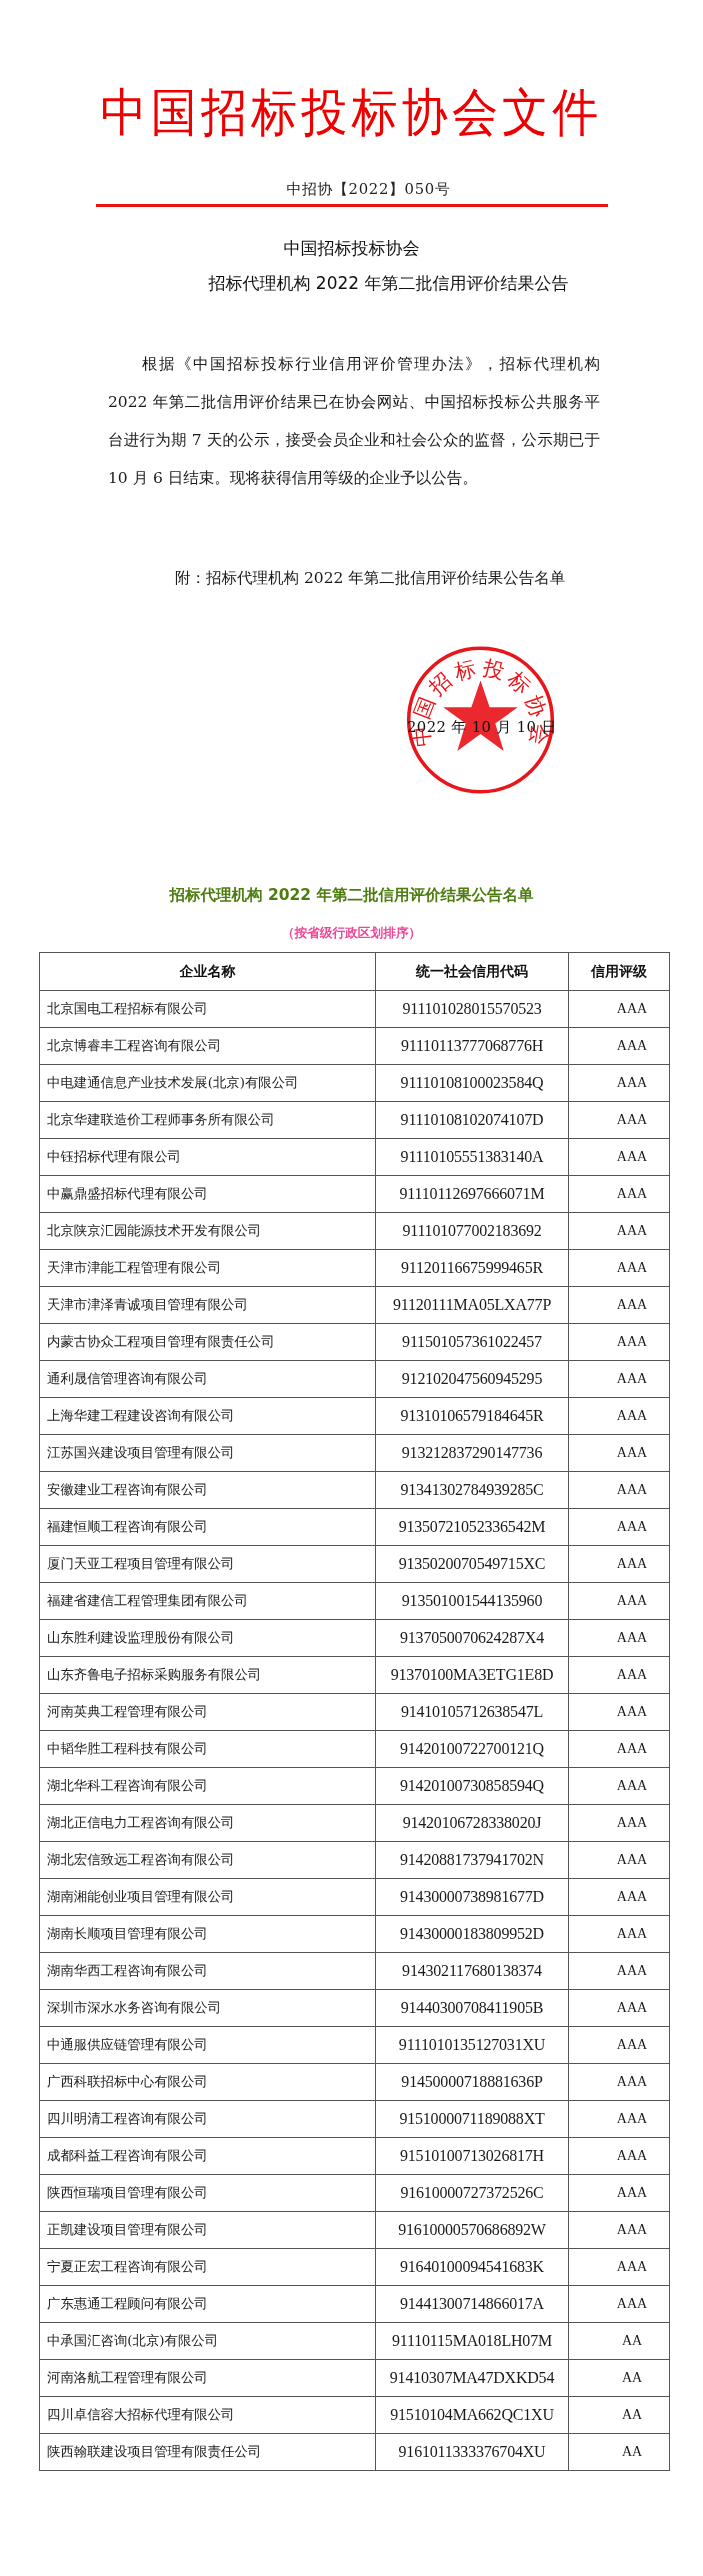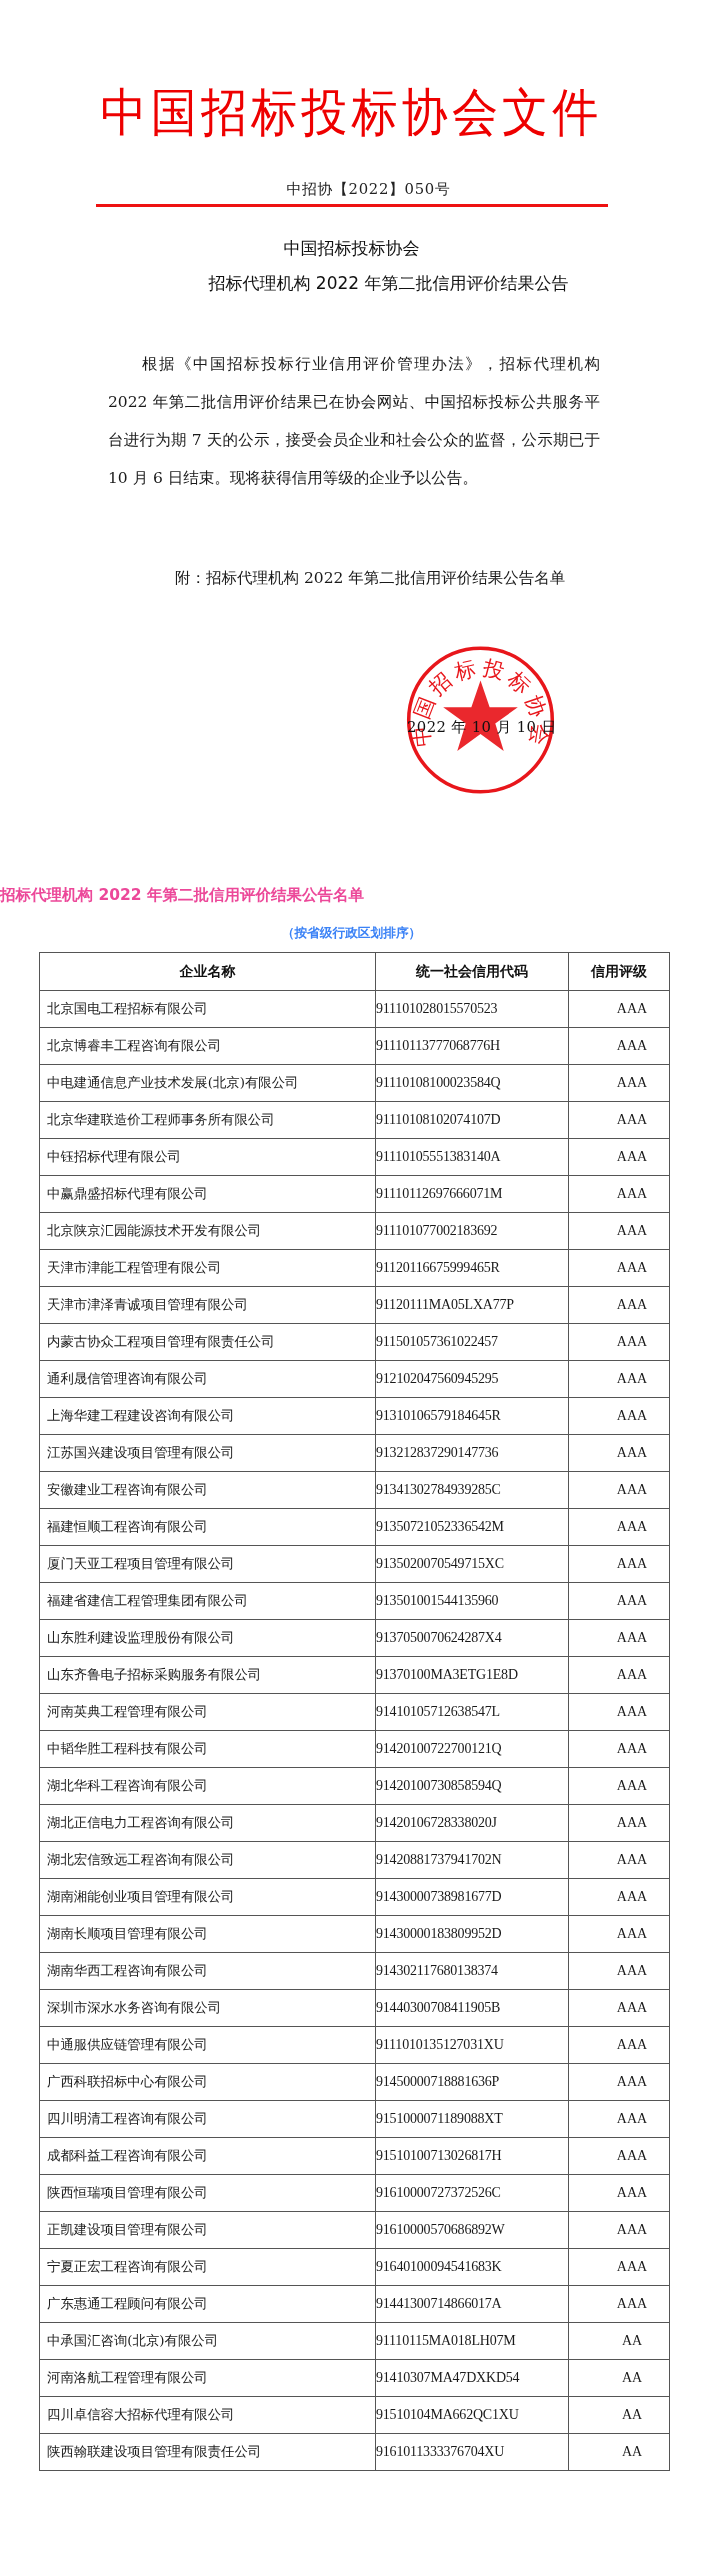--- a/index.html
+++ b/index.html
@@ -70,33 +70,33 @@
       left: 407px; top: 716px; width: 148px; height: 21px;
       font-size: 14.8px; line-height: 21px;
       color: #111;
       letter-spacing: 0.4px;
       white-space: nowrap;
     }
 
     
     .list-title {
       left: 0; width: 703px; top: 885px;
-      text-align: left;
+      text-align: center;
       font-family: "DejaVu Sans", "Liberation Sans", sans-serif;
       font-weight: bold;
       font-size: 15.5px; line-height: 21px;
-      color: #ec4899;
+      color: #4d7c0f;
     }
     .list-subtitle {
       left: 0; width: 703px; top: 924px;
       text-align: center;
       font-family: "DejaVu Sans", "Liberation Sans", sans-serif;
       font-weight: bold;
       font-size: 12.7px; line-height: 18.3px;
-      color: #3b82f6;
+      color: #ec4899;
     }
 
     
     .result-table {
       left: 39px; top: 952px; width: 630px;
       border-collapse: collapse;
       table-layout: fixed;
     }
     .result-table th, .result-table td {
       border: 1.1px solid #555;
@@ -116,23 +116,23 @@
     .col-code { width: 193px; }
     .col-grade { width: 101px; }
     .result-table td.name {
       text-align: left;
       padding-left: 7px;
       font-size: 13.4px;
       white-space: nowrap;
       overflow: hidden;
     }
     .result-table td.code {
-      text-align: left;
+      text-align: center;
       font-family: "Liberation Serif", "DejaVu Serif", serif;
-      font-size: 14px;
+      font-size: 16px;
       letter-spacing: -0.2px;
       transform-origin: center;
     }
     .result-table td.grade {
       text-align: center;
       font-family: "Liberation Serif", "DejaVu Serif", serif;
       font-size: 14px;
       padding-left: 26px;
     }
   </style>

